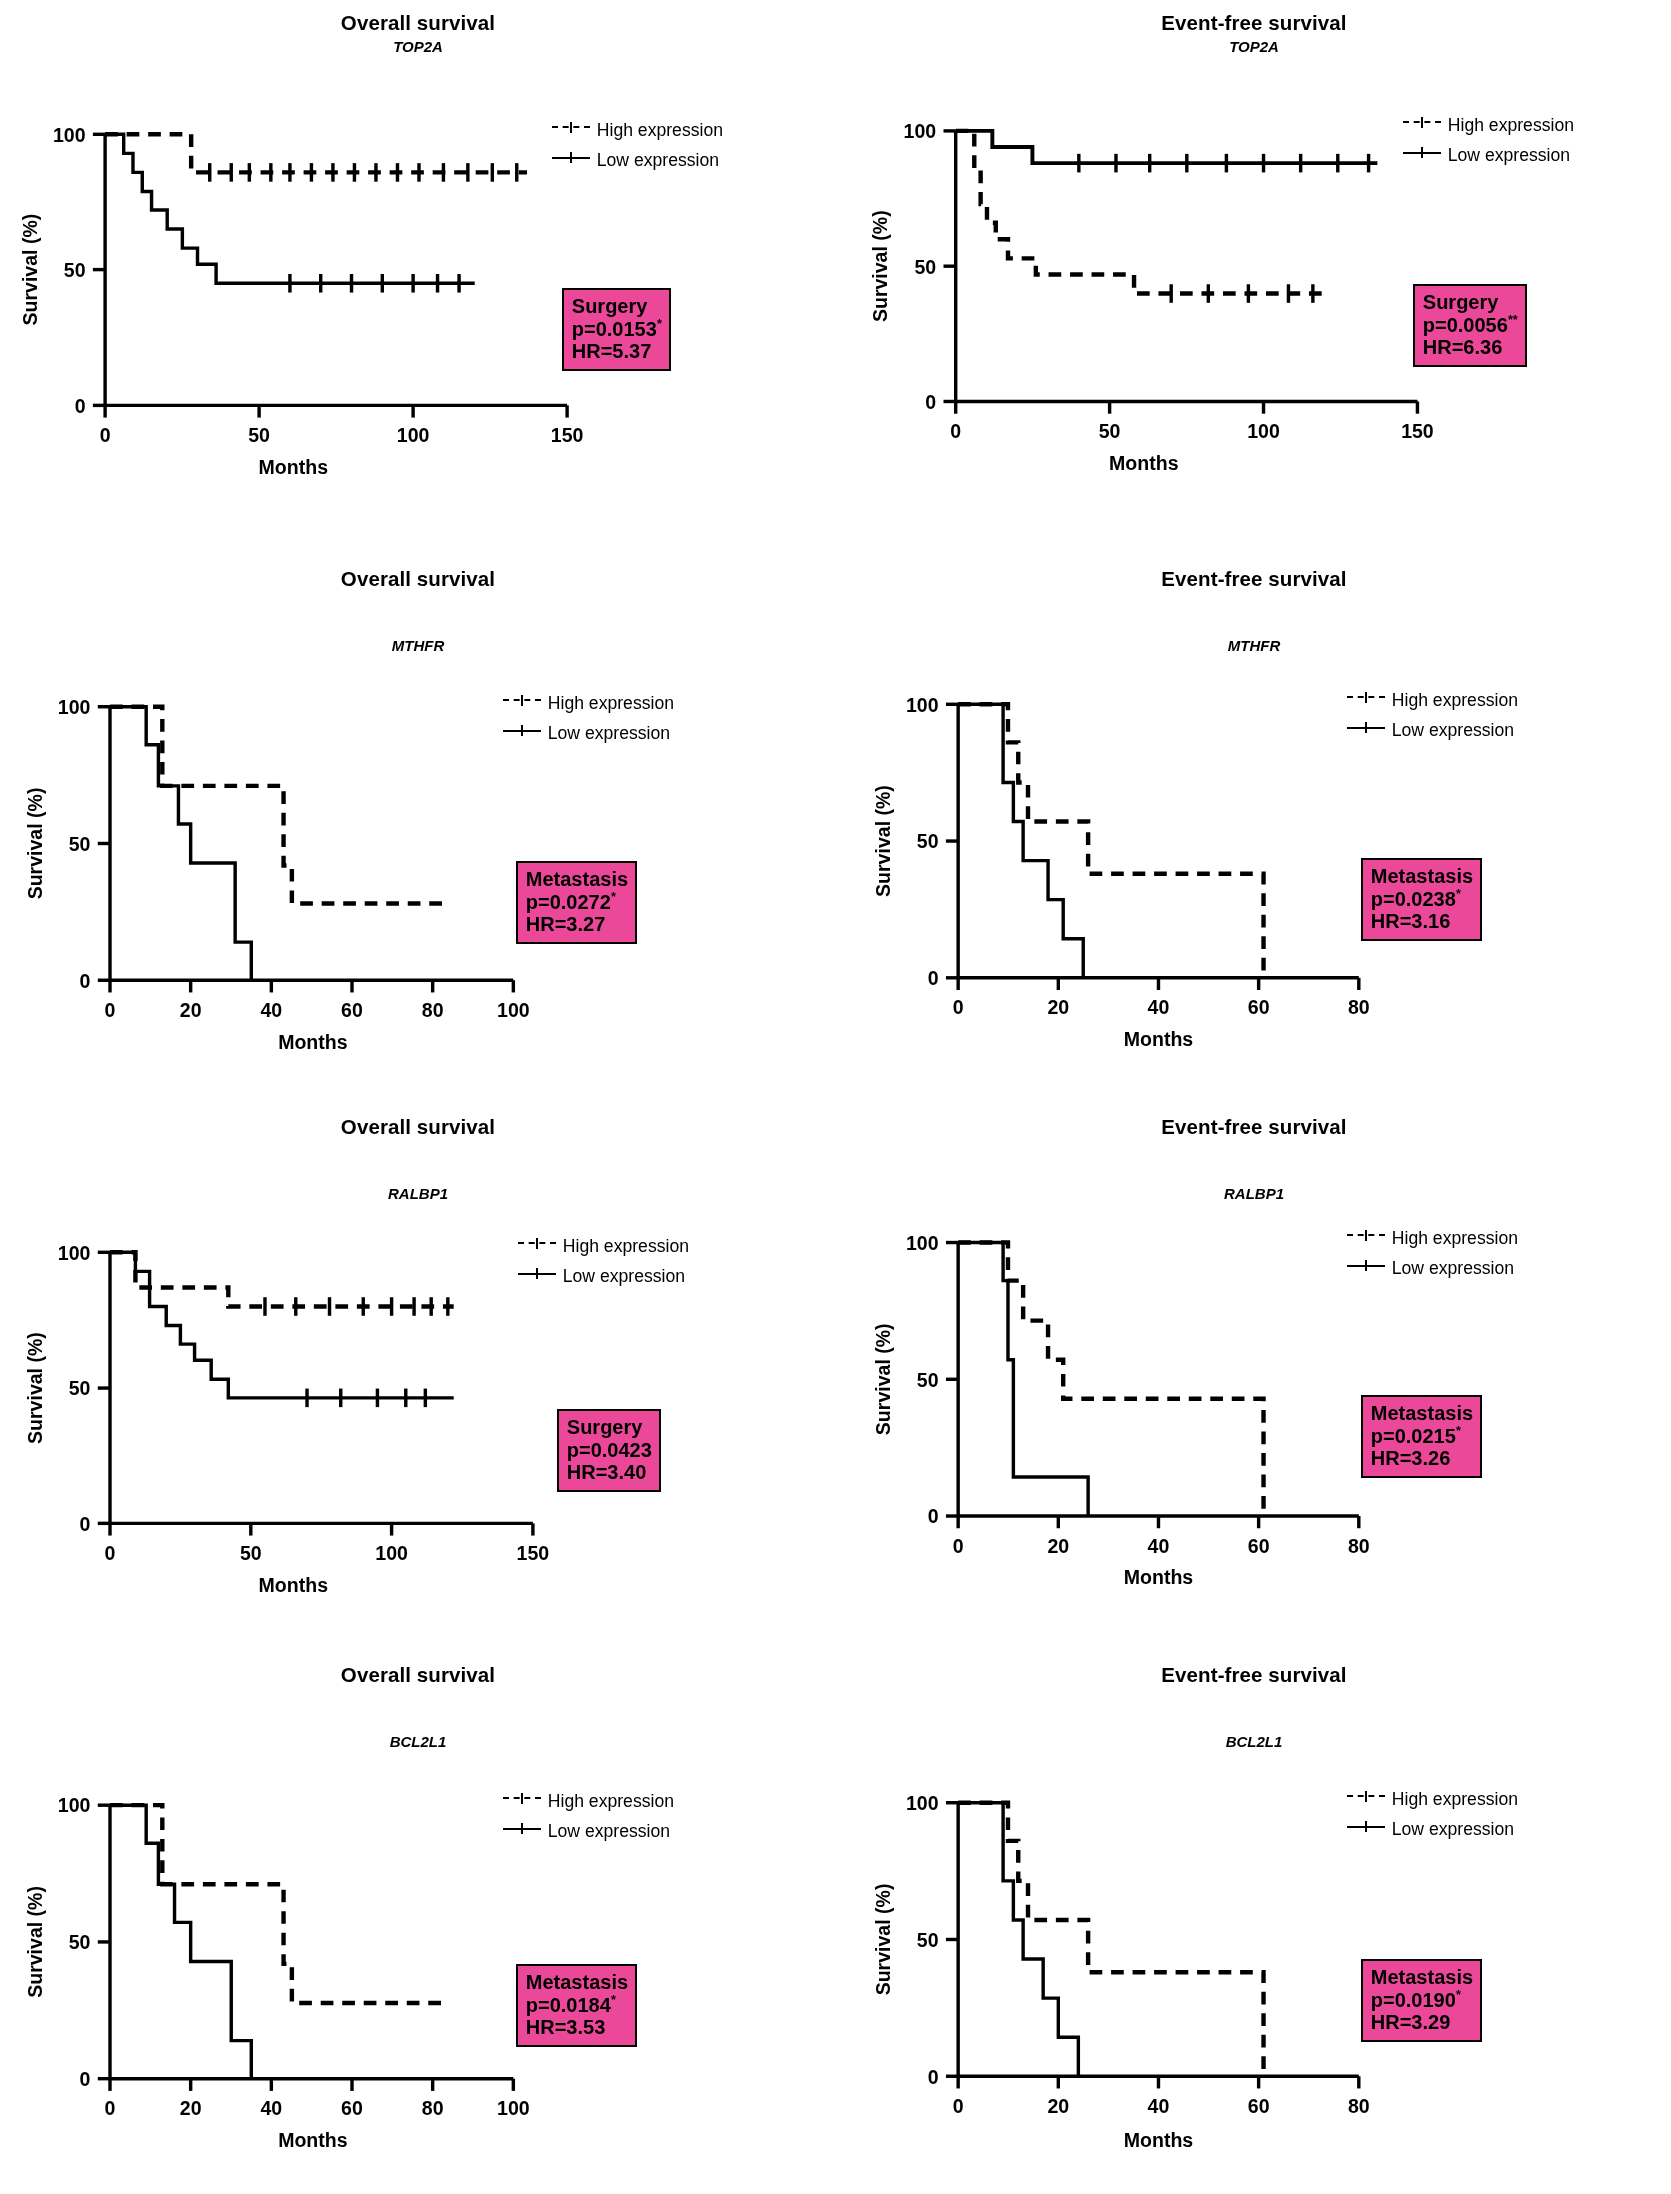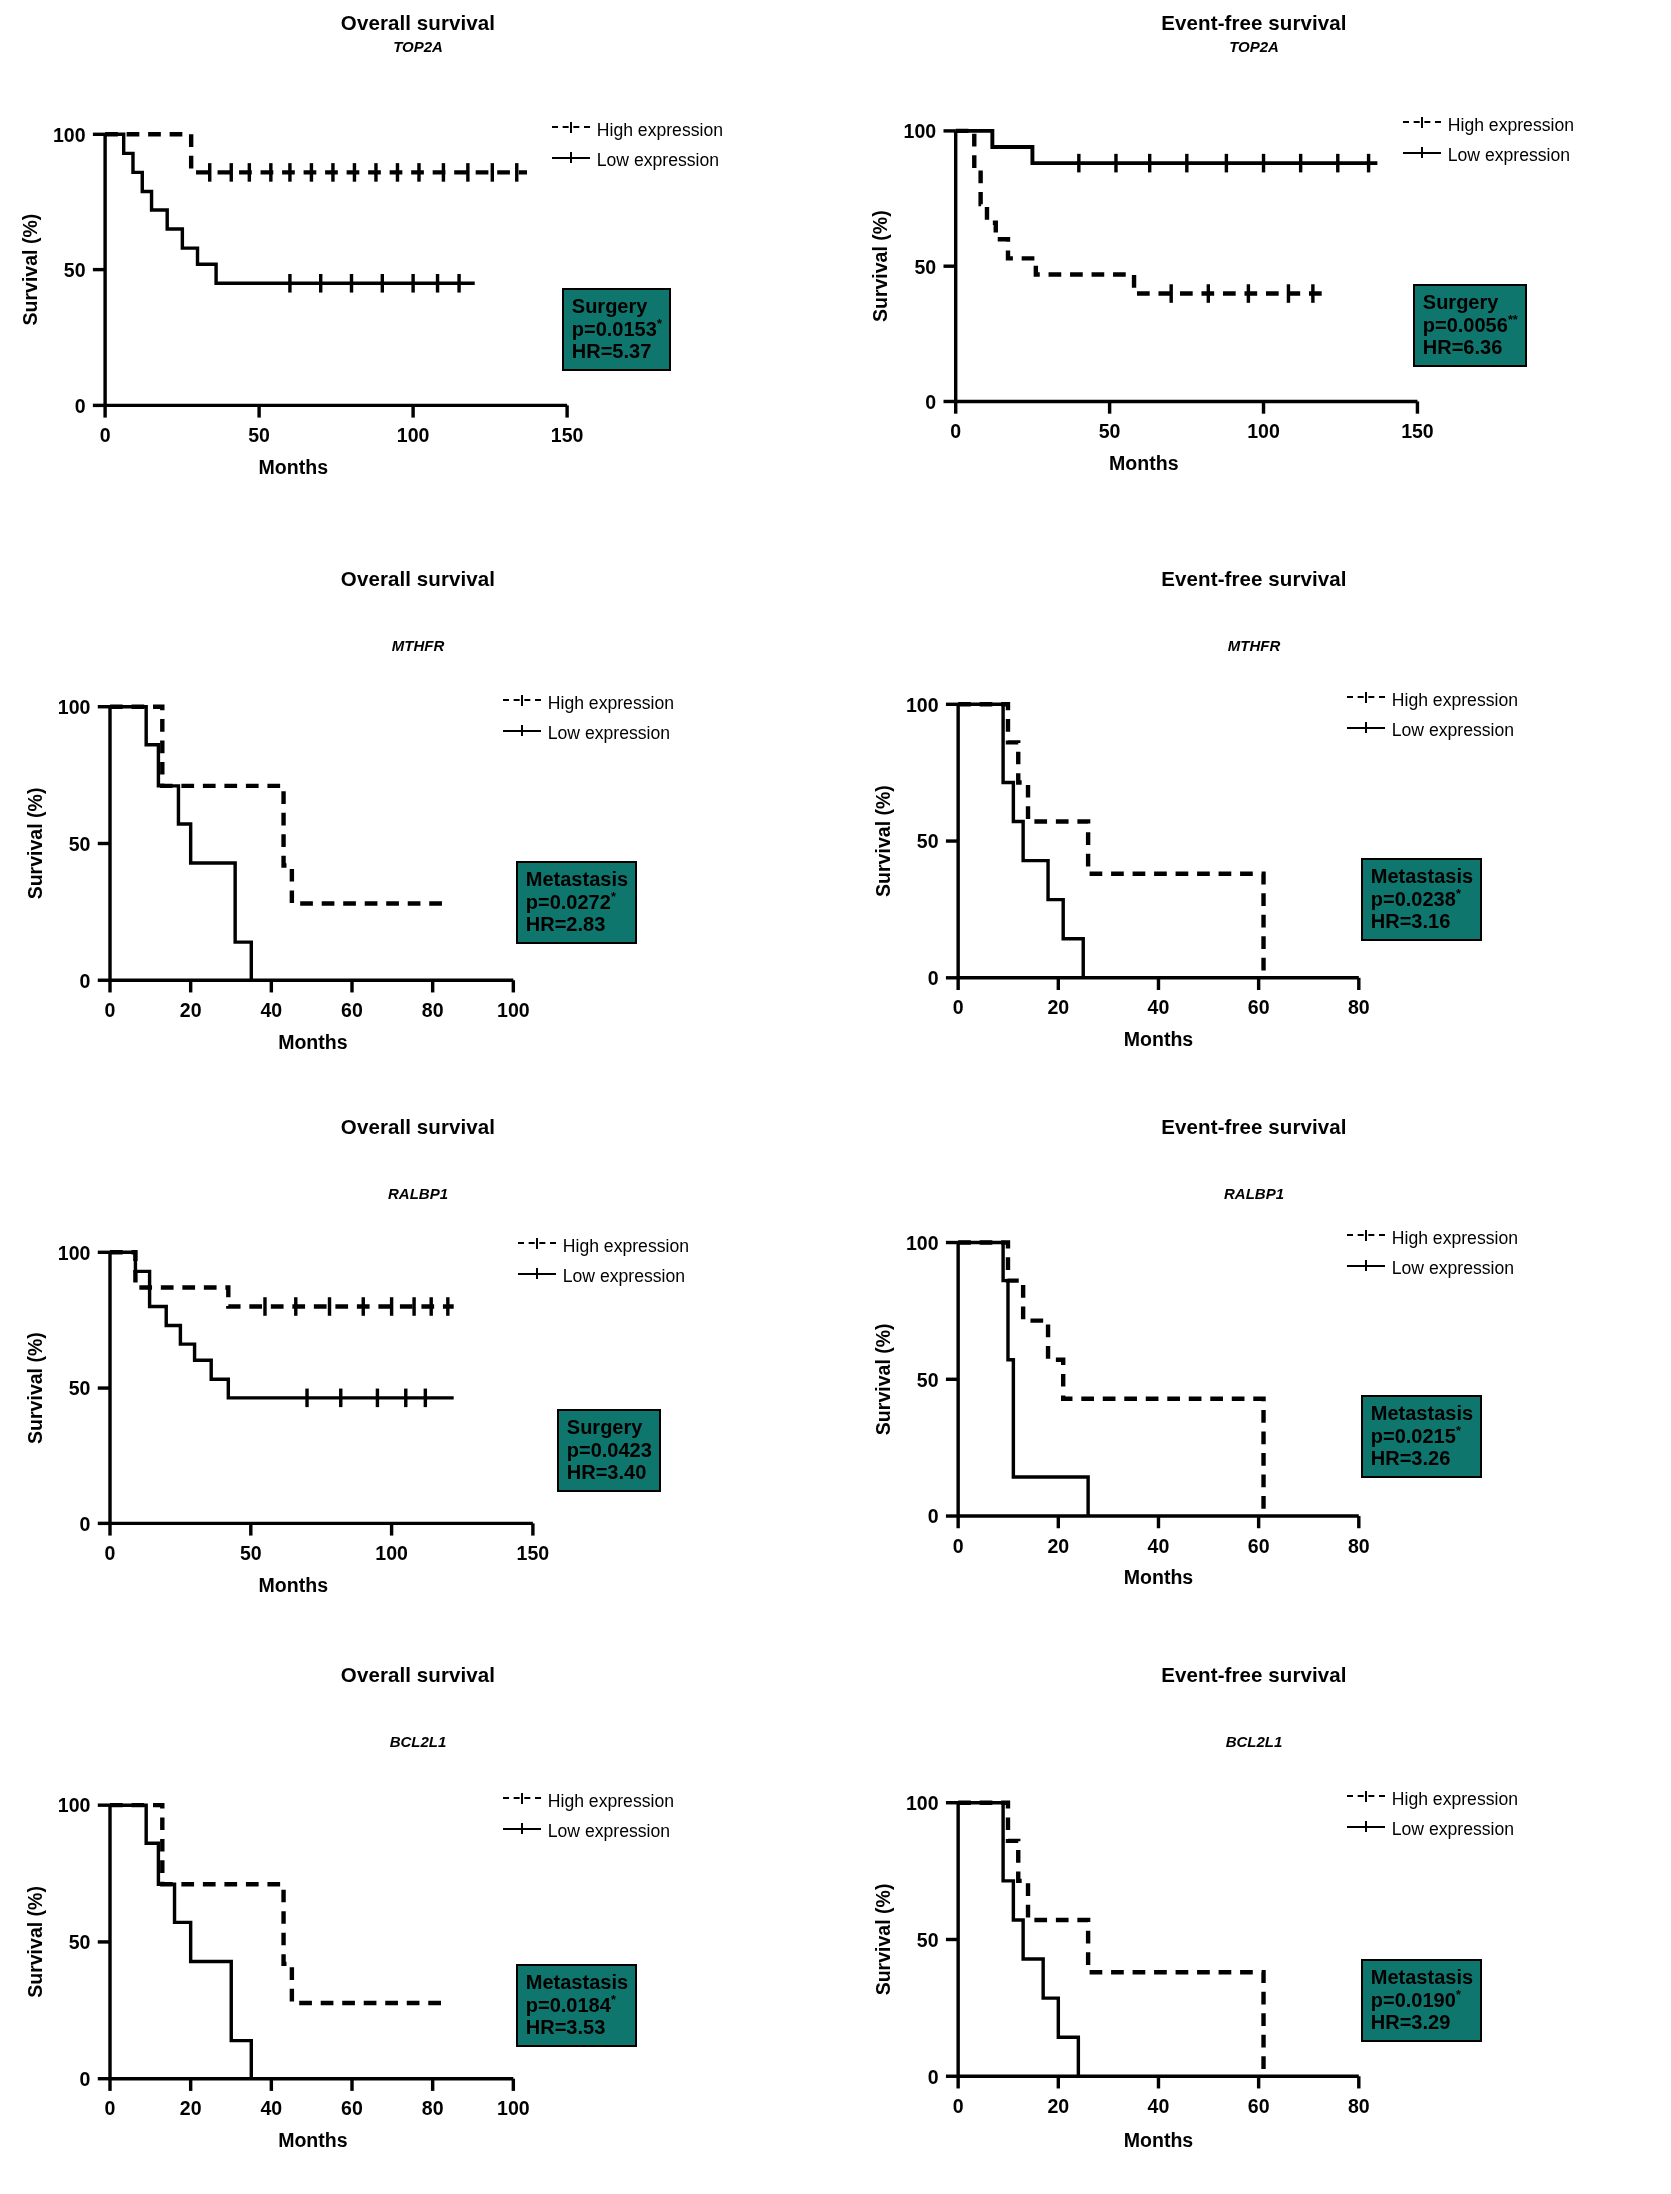--- a/index.html
+++ b/index.html
@@ -127,21 +127,21 @@
     height: 10.8px;
   }
   .legend-label {
     font-size: 17.6px;
     font-weight: normal;
   }
   .statbox {
     position: absolute;
     border: 2.4px solid #000;
     padding: 4.9px 6.8px 5.9px 7.8px;
-    background: #0f766e;
+    background: #ec4899;
     line-height: 1.12;
     white-space: nowrap;
   }
   .statbox .stat-group {
     font-size: 20px;
     font-weight: bold;
   }
   .statbox .stat-p {
     font-size: 20px;
     font-weight: bold;
@@ -339,21 +339,21 @@
           <span class="legend-label">High expression</span>
         </div>
         <div class="legend-row">
           <span class="legend-mark solid"></span>
           <span class="legend-label">Low expression</span>
         </div>
       </div>
       <div class="statbox" style="left:516px; top:313px;">
         <div class="stat-group">Metastasis</div>
         <div class="stat-p"><span>p=0.0272</span><span class="sup">*</span></div>
-        <div class="stat-hr">HR=2.83</div>
+        <div class="stat-hr">HR=3.27</div>
       </div>
     </div>
   </div>
 
   <div class="panel shift">
     <div class="panel-title">Event-free survival</div>
     <div class="panel-subtitle">MTHFR</div>
     <div class="plotwrap">
       <svg class="plot" viewBox="0 0 1711 1122" preserveAspectRatio="none">
         <g>

